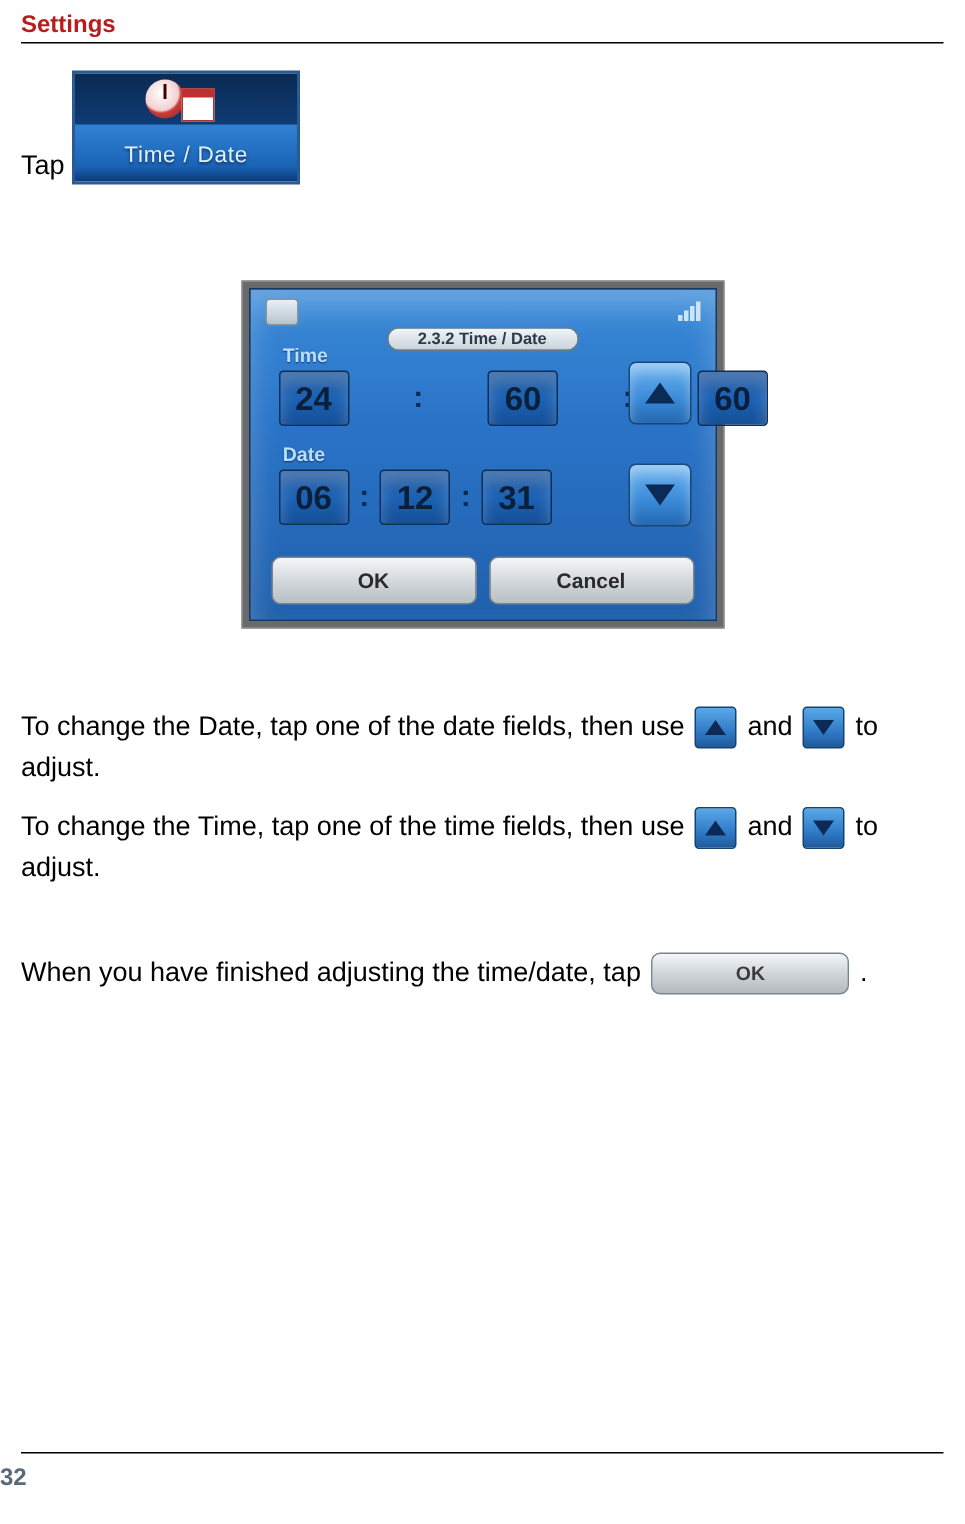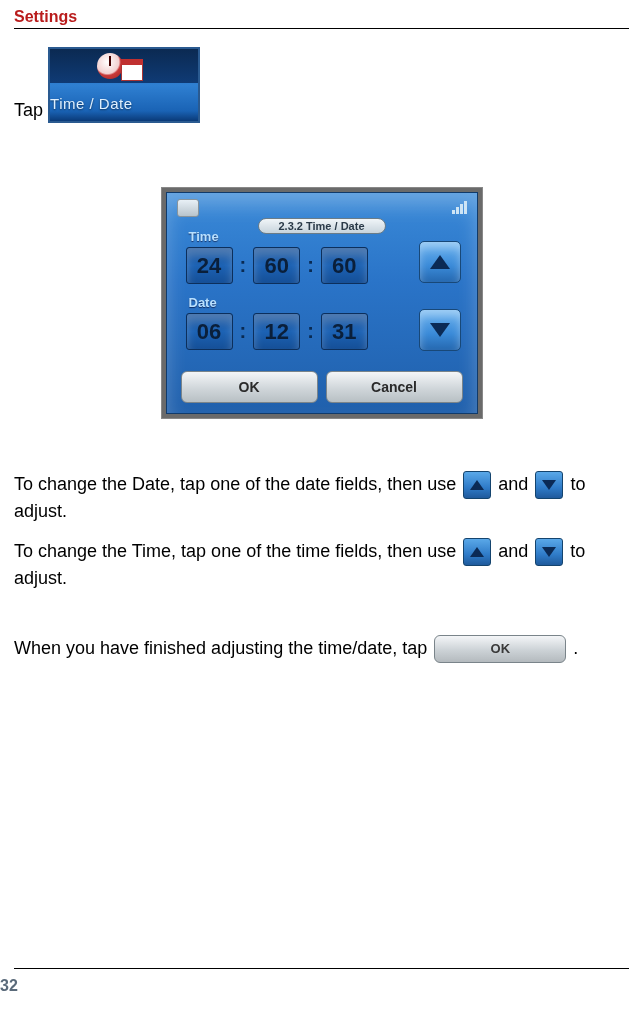--- a/index.html
+++ b/index.html
@@ -81,21 +81,21 @@
       content: "";
       position: absolute;
       top: -1px; left: -1px; right: -1px;
       height: 6px;
       background: #c03030;
     }
     .td-button .label {
       color: #dff0ff;
       font-size: 15px;
       letter-spacing: 0.5px;
-      text-align: left;
+      text-align: center;
       margin-top: 10px;
       text-shadow: 0 1px 2px rgba(0,0,0,0.5);
     }
 
     
     .screen {
       width: 312px;
       margin: 6px auto 10px auto;
       border: 1px solid #888;
       background: #6a6a6a;
@@ -153,21 +153,21 @@
       text-shadow: 0 1px 1px rgba(0,0,40,0.6);
     }
     .tl-time { top: 36px; }
     .tl-date { top: 102px; }
     .num-row {
       position: absolute;
       left: 18px;
       display: flex;
       align-items: center;
     }
-    .nr-time { top: 54px; }
+    .nr-time { top: 54px; gap: 36px; }
     .nr-date { top: 120px; }
     .num-box {
       width: 45px;
       height: 35px;
       background: linear-gradient(#154f97, #1c62b4 50%, #154f97);
       border: 1px solid #0c2f5c;
       border-radius: 3px;
       margin: 0 1px;
       display: flex;
       align-items: center;

